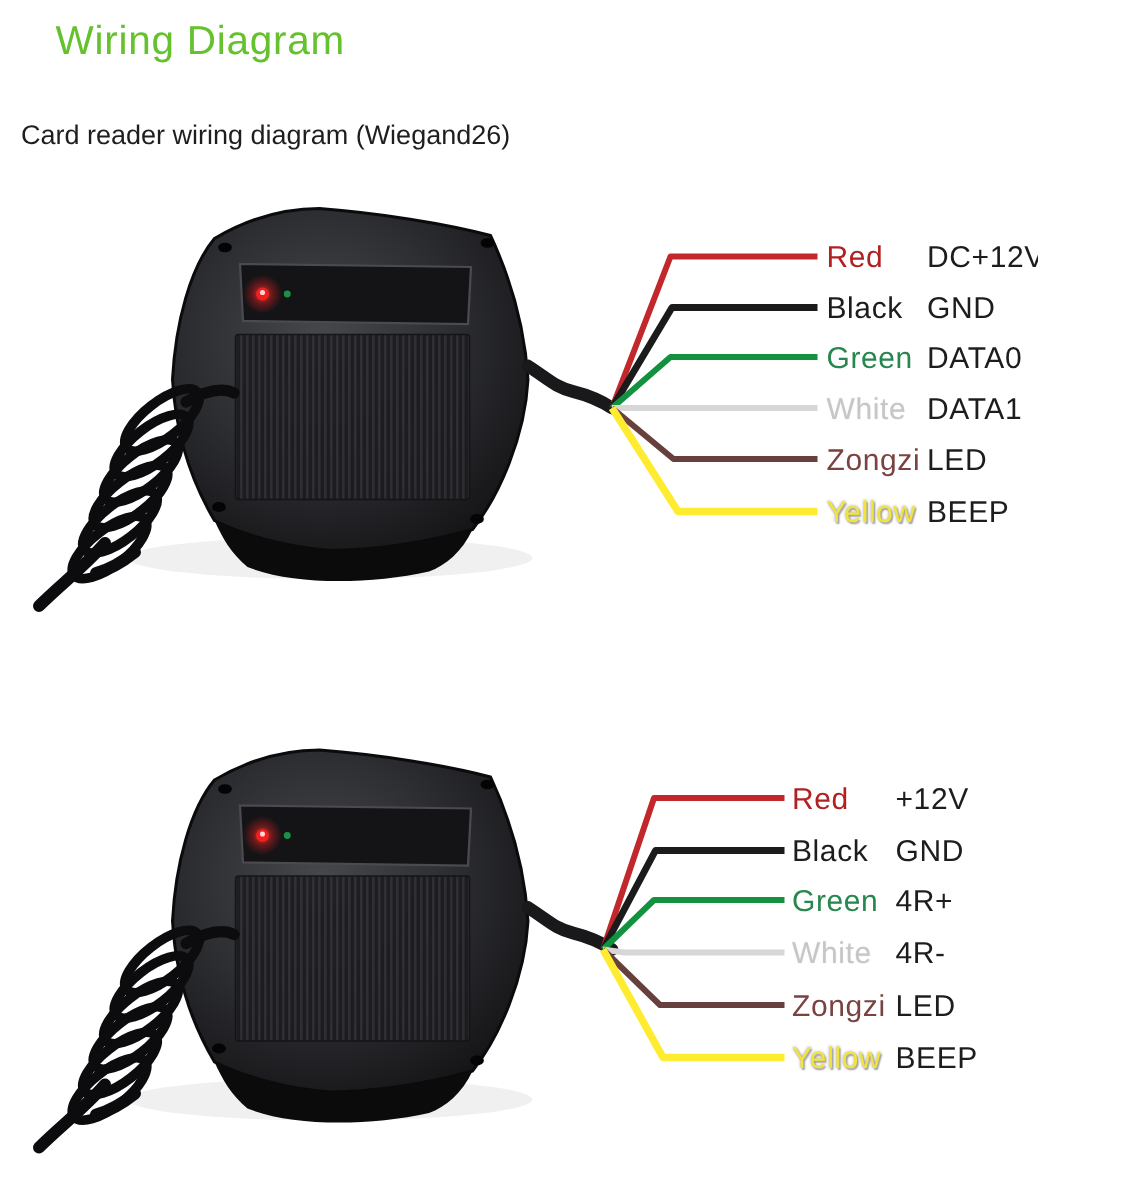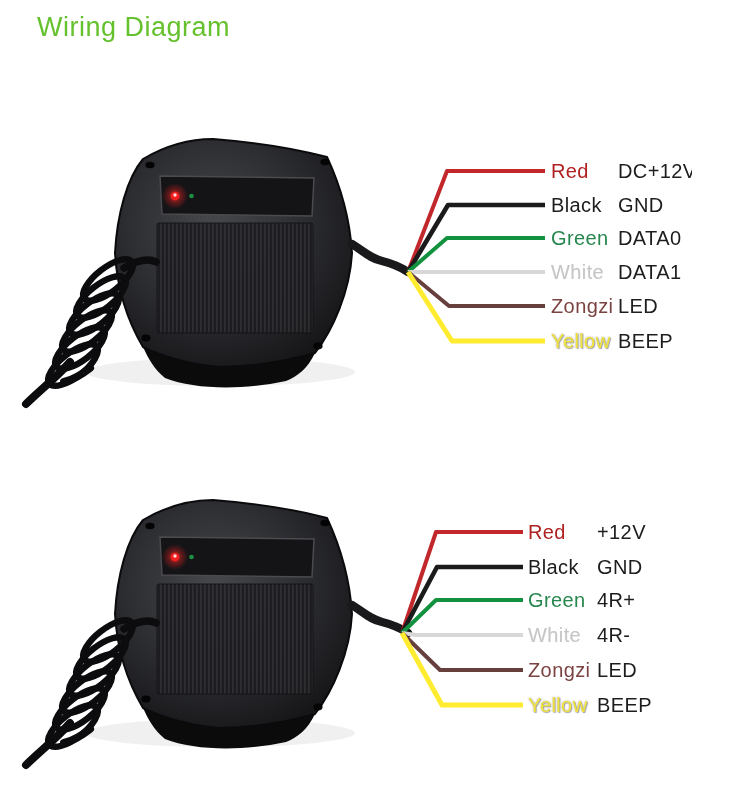--- a/index.html
+++ b/index.html
@@ -44,20 +44,21 @@
   .white-soft  { text-shadow: 0 0 1px rgba(200,200,200,0.4); }
   .wire { fill: none; stroke-linejoin: round; }
 </style>
 </head>
 <body>
 
 <div class="canvas">
 
   <div class="page-title">Wiring Diagram</div>
 
+  <div class="section-heading" id="heading-1">Card reader wiring diagram (Wiegand26)</div>
 
   <svg class="diagram-svg" id="diagram-1" viewBox="0 0 750 300">
     <defs>
       <radialGradient id="bodyGrad" cx="42%" cy="38%" r="78%">
         <stop offset="0" stop-color="#47484c"></stop>
         <stop offset="0.45" stop-color="#2e2f33"></stop>
         <stop offset="0.8" stop-color="#1a1a1d"></stop>
         <stop offset="1" stop-color="#0f0f11"></stop>
       </radialGradient>
       <radialGradient id="redGlow">

